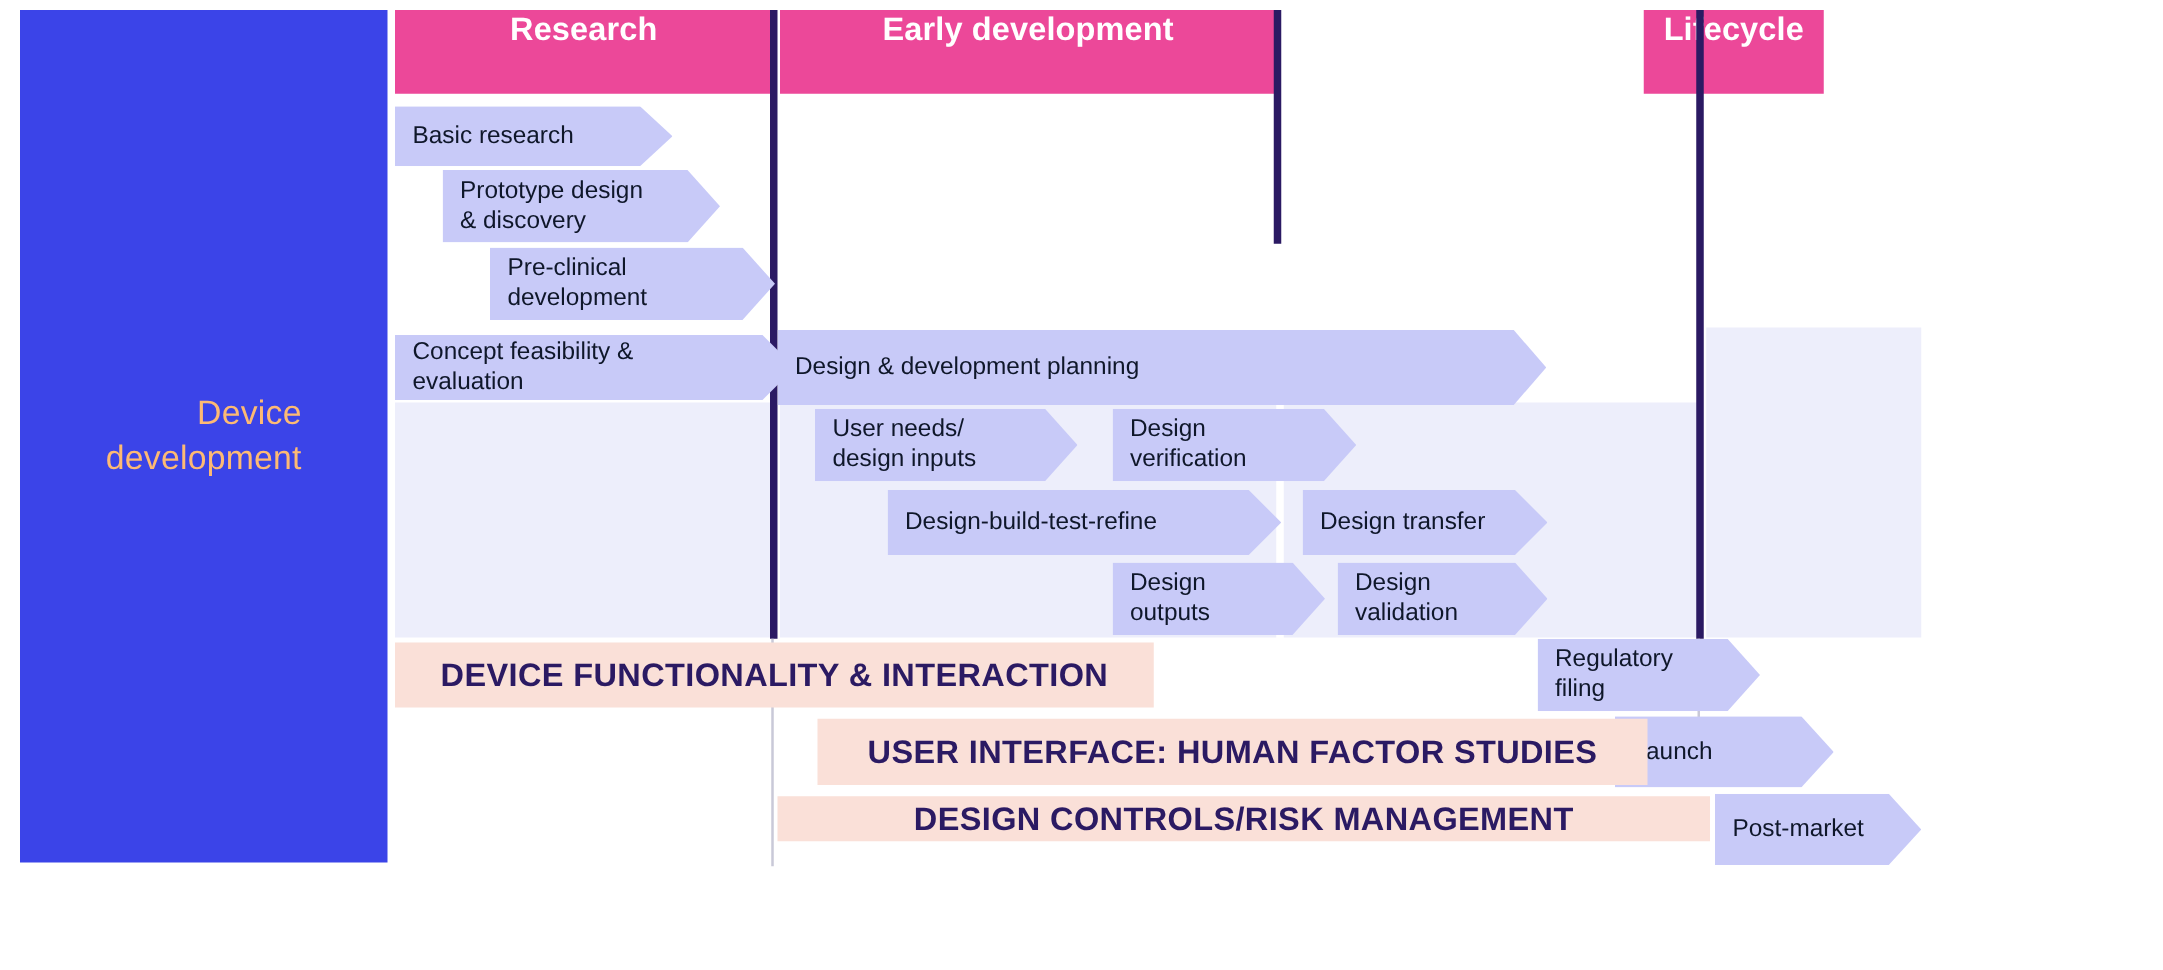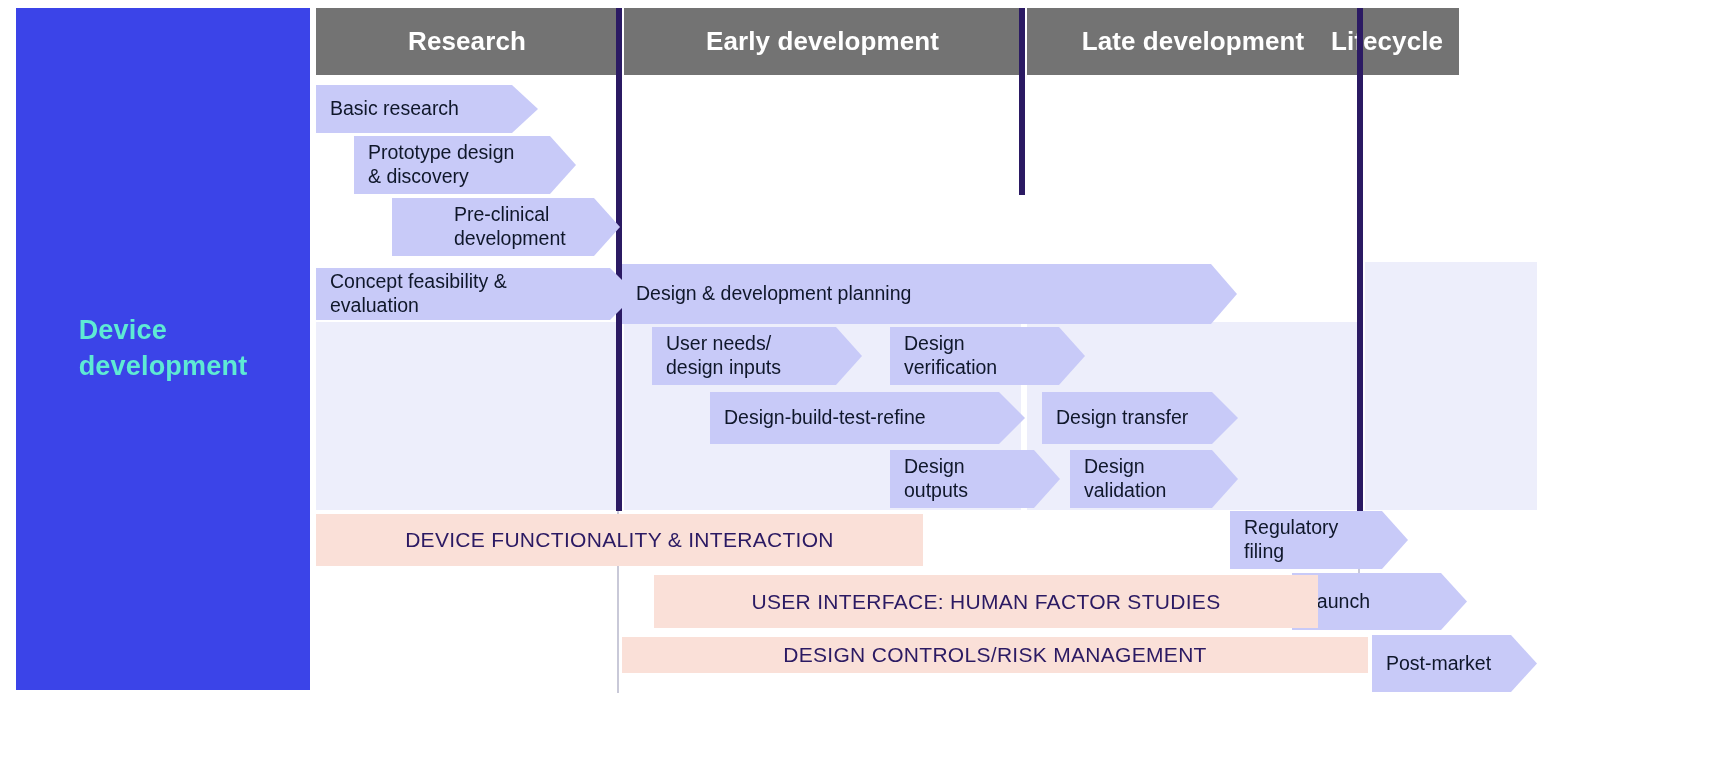--- a/index.html
+++ b/index.html
@@ -3,44 +3,44 @@
 <meta charset="utf-8">
 <title>Device development process diagram</title>
 <style>
   html,body{margin:0;padding:0;background:#ffffff;}
   body{width:1730px;height:776px;font-family:"Liberation Sans",sans-serif;}
   #stage{position:relative;width:1730px;height:776px;overflow:hidden;background:#fff;}
 
   
   .sidebar{position:absolute;left:16px;top:8px;width:294px;height:682px;background:var(--brand,#3b44e8);
            display:flex;align-items:center;justify-content:center;}
-  .sidebar-label{color:#5eead4;font-size:27px;font-weight:bold;line-height:1.32;text-align:left;
+  .sidebar-label{color:#fdba74;font-size:27px;font-weight:normal;line-height:1.32;text-align:right;
                  letter-spacing:.2px;white-space:pre-line;}
 
   
-  .header{position:absolute;left:316px;top:8px;height:67px;background:#737373;
-          display:flex;align-items:center;justify-content:center;}
+  .header{position:absolute;left:316px;top:8px;height:67px;background:#ec4899;
+          display:flex;justify-content:center;}
   .header span{color:#fff;font-size:26px;font-weight:bold;letter-spacing:.1px;}
 
   
   .divider{position:absolute;width:6px;background:#2b1a63;}
 
   
   .panel{position:absolute;background:#edeefb;}
 
   
   .chev{position:absolute;background:#c8caf8;display:flex;align-items:center;
         box-sizing:border-box;}
   .chev.arrow{ -webkit-clip-path:polygon(0 0, calc(100% - 26px) 0, 100% 50%, calc(100% - 26px) 100%, 0 100%);
                clip-path:polygon(0 0, calc(100% - 26px) 0, 100% 50%, calc(100% - 26px) 100%, 0 100%); }
   .chev .txt{color:#0f172a;font-size:19.5px;line-height:1.22;white-space:pre-line;padding-left:14px;}
 
   
   .band{position:absolute;background:#fae0d8;display:flex;align-items:center;justify-content:center;}
-  .band .txt{color:#2b1a63;font-size:21px;font-weight:normal;letter-spacing:.3px;}
+  .band .txt{color:#2b1a63;font-size:26px;font-weight:bold;letter-spacing:.3px;}
 
   
   .guide{position:absolute;width:2px;background:#c9c9d8;}
 </style>
 </head>
 <body>
 
 <div id="stage">
 
   <div class="sidebar">
@@ -52,44 +52,41 @@
   <div class="panel" style="left:624px;top:322px;width:397px;height:188px;"></div>
   <div class="panel" style="left:1027px;top:322px;width:332px;height:188px;"></div>
   <div class="panel" style="left:1365px;top:262px;width:172px;height:248px;"></div>
 
   <div class="header" style="left:316px;width:302px;">
     <span>Research</span>
   </div>
   <div class="header" style="left:624px;width:397px;">
     <span>Early development</span>
   </div>
-  <div class="header" style="left:1027px;width:332px;">
-    <span>Late development</span>
-  </div>
   <div class="header" style="left:1315px;width:144px;">
     <span>Lifecycle</span>
   </div>
 
   <div class="divider" style="left:616px;top:8px;height:503px;"></div>
   <div class="divider" style="left:1019px;top:8px;height:187px;"></div>
   <div class="divider" style="left:1357px;top:8px;height:503px;"></div>
 
   <div class="guide" style="left:617px;top:511px;height:182px;"></div>
   <div class="guide" style="left:1358px;top:511px;height:72px;"></div>
 
   <div class="chev arrow" style="left:316px;top:85px;width:222px;height:48px;">
     <div class="txt">Basic research</div>
   </div>
 
   <div class="chev arrow" style="left:354px;top:136px;width:222px;height:58px;">
     <div class="txt">Prototype design
 &amp; discovery</div>
   </div>
 
-  <div class="chev arrow" style="left:392px;top:198px;width:228px;height:58px;padding-left:48px;">
+  <div class="chev arrow" style="left:392px;top:198px;width:228px;height:58px;">
     <div class="txt">Pre-clinical
 development</div>
   </div>
 
   <div class="chev arrow" style="left:316px;top:268px;width:320px;height:52px;">
     <div class="txt">Concept feasibility &amp;
 evaluation</div>
   </div>
 
   <div class="chev arrow" style="left:622px;top:264px;width:615px;height:60px;">

